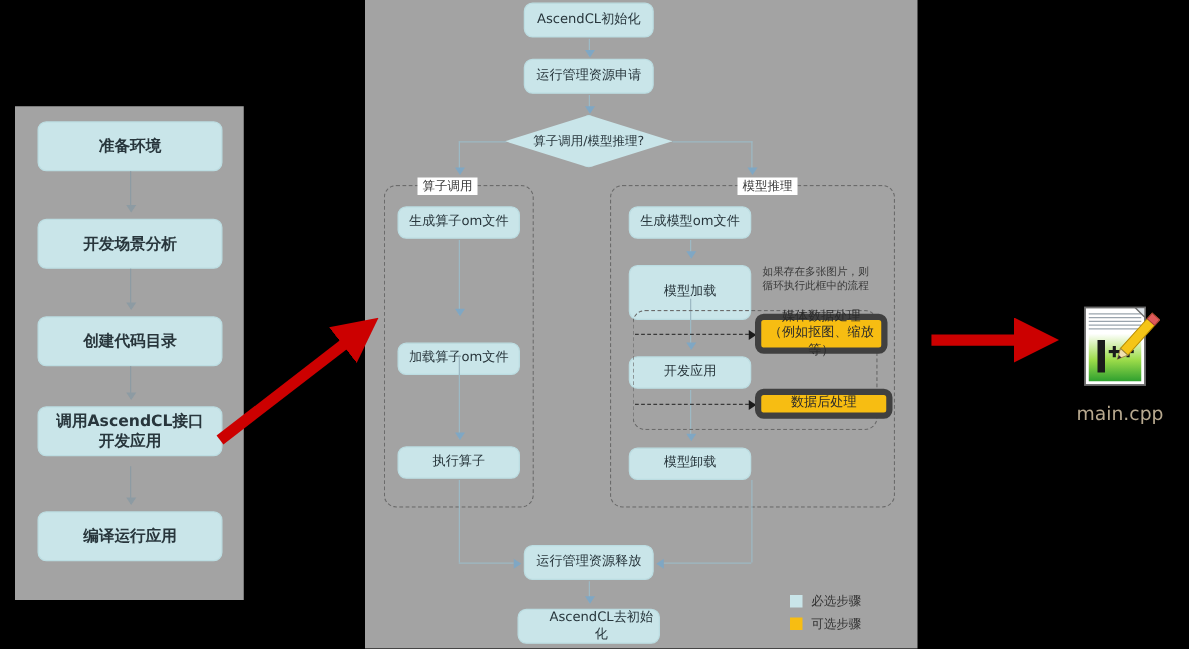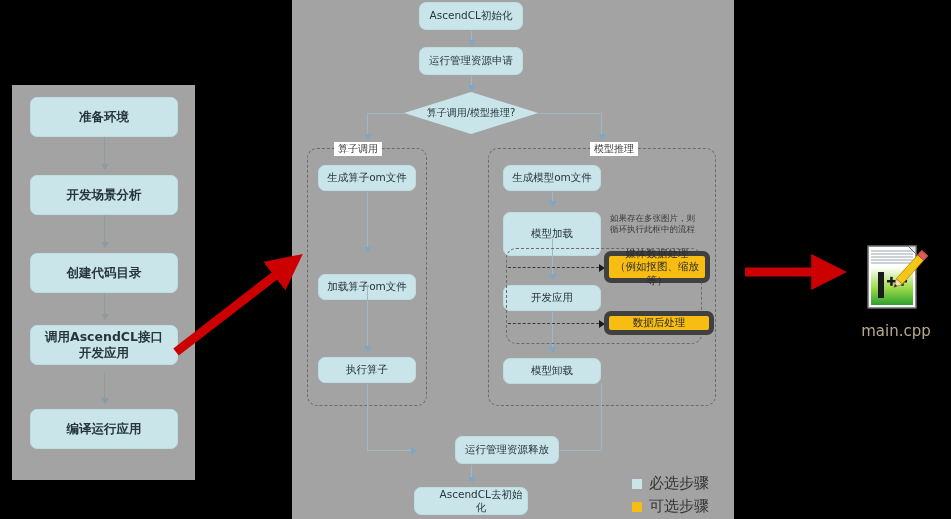--- a/index.html
+++ b/index.html
@@ -77,21 +77,21 @@
   }
   .vconn.dark { background: #8d9ba3; }
   .vconn.dark::after { border-top-color: #8d9ba3; }
 
   
   #mid-panel .fbox {
     font-size: 10.5px;
   }
   #m-init      { left: 127px; top: 2px;   width: 104px; height: 28px; }
   #m-resreq    { left: 127px; top: 47px;  width: 104px; height: 28px; }
-  #m-release   { left: 127px; top: 436px; width: 104px; height: 28px; margin-left: 36px; }
+  #m-release   { left: 127px; top: 436px; width: 104px; height: 28px; }
   #m-deinit    { left: 122px; top: 487px; width: 114px; height: 28px; padding-left: 20px; }
 
   
   #m-decision {
     position: absolute;
     left: 112px;
     top: 92px;
     width: 134px;
     height: 42px;
   }
@@ -207,21 +207,21 @@
     border-top: 4px solid transparent;
     border-bottom: 4px solid transparent;
     border-right: 6px solid #7fa7c4;
   }
 
   
   #legend {
     position: absolute;
     left: 340px;
     top: 474px;
-    font-size: 15px;
+    font-size: 10px;
     color: #333;
     font-family: Liberation Mono, monospace;
   }
   .legend-row {
     display: flex;
     align-items: center;
     margin-bottom: 4px;
   }
   .legend-swatch {
     width: 10px;

